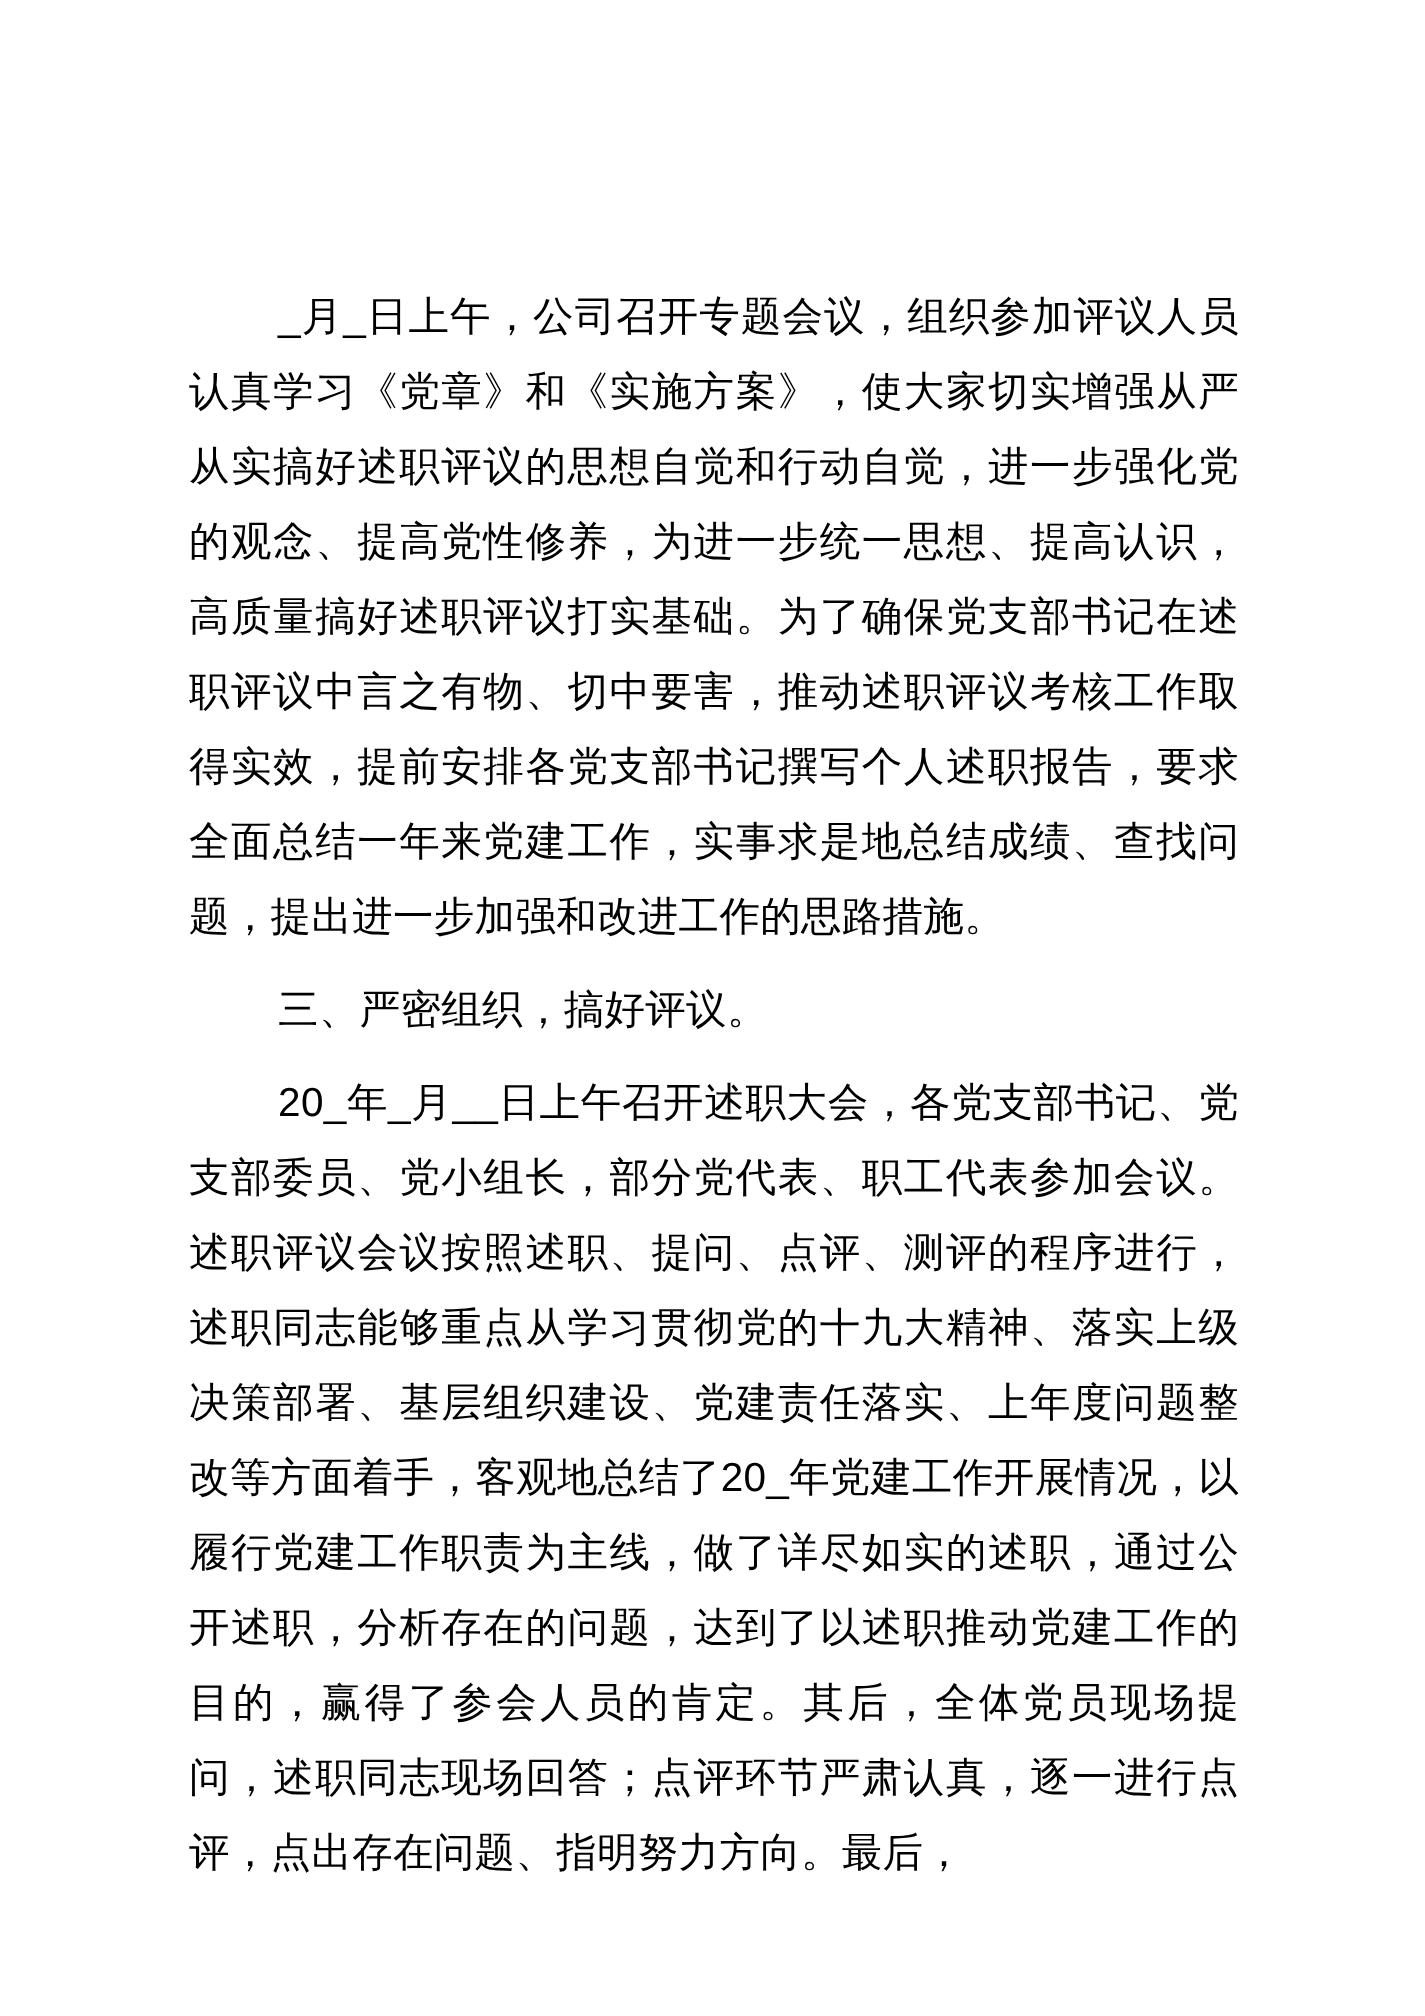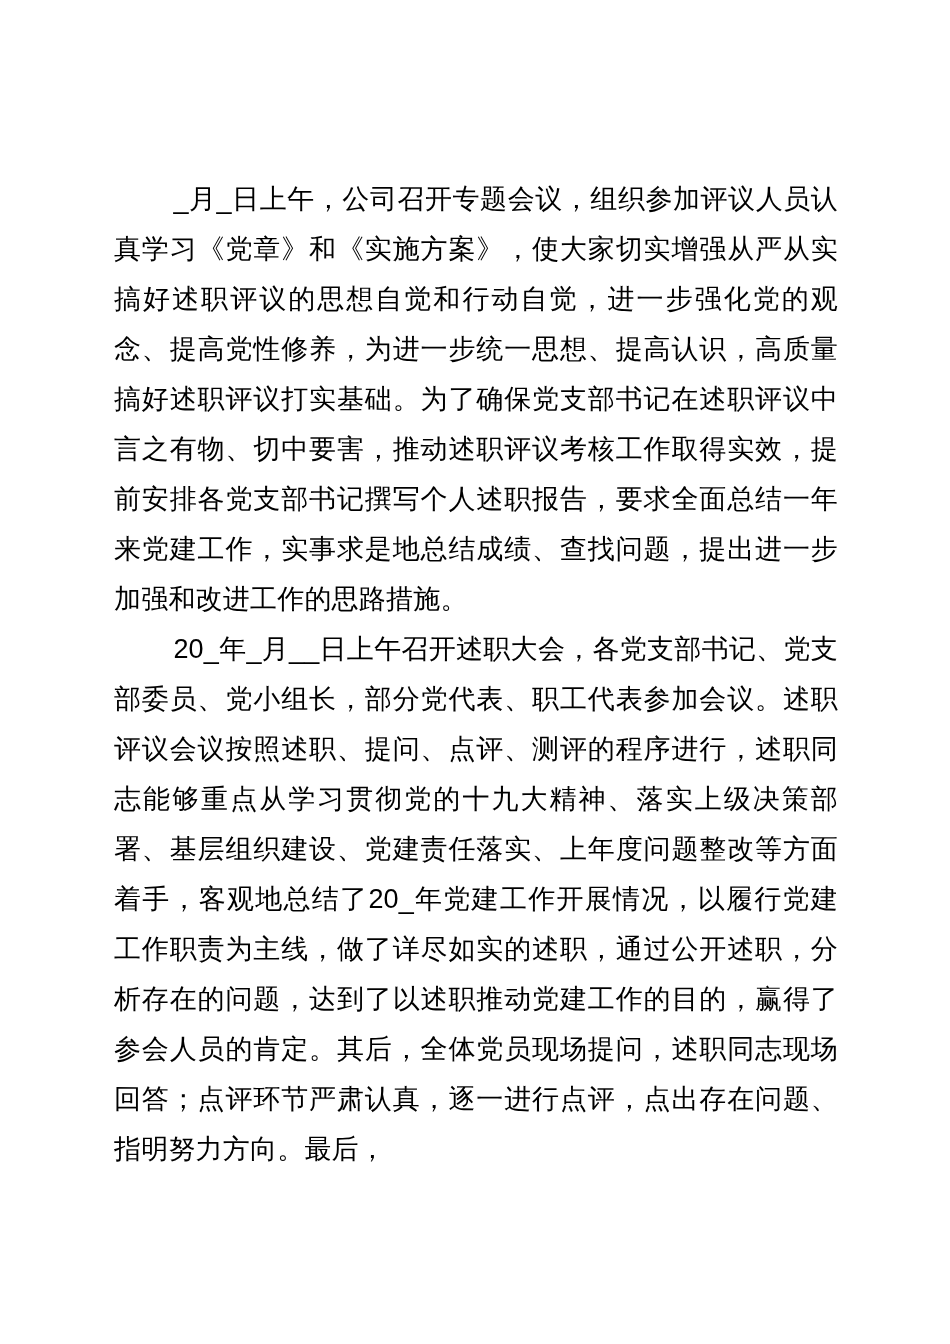--- a/index.html
+++ b/index.html
@@ -14,32 +14,33 @@
     font-family: "Liberation Sans", sans-serif;
   }
   .page {
     box-sizing: border-box;
     width: 950px;
     height: 1344px;
     background: #ffffff;
     padding: 174px 112px 0 114px;
   }
   .doc-text p {
-    margin: 0;
+    margin: 12px;
     padding: 0;
     font-size: 27px;
     line-height: 50px;
     color: #000000;
     text-align: justify;
     text-indent: 2.2em;
     letter-spacing: 0.2px;
     word-break: break-all;
   }
 </style>
 </head>
 <body>
 
 <div class="page">
   <div class="doc-text">
     <p>_月_日上午，公司召开专题会议，组织参加评议人员认真学习《党章》和《实施方案》，使大家切实增强从严从实搞好述职评议的思想自觉和行动自觉，进一步强化党的观念、提高党性修养，为进一步统一思想、提高认识，高质量搞好述职评议打实基础。为了确保党支部书记在述职评议中言之有物、切中要害，推动述职评议考核工作取得实效，提前安排各党支部书记撰写个人述职报告，要求全面总结一年来党建工作，实事求是地总结成绩、查找问题，提出进一步加强和改进工作的思路措施。</p>
+    <p>三、严密组织，搞好评议。</p>
     <p>20_年_月__日上午召开述职大会，各党支部书记、党支部委员、党小组长，部分党代表、职工代表参加会议。述职评议会议按照述职、提问、点评、测评的程序进行，述职同志能够重点从学习贯彻党的十九大精神、落实上级决策部署、基层组织建设、党建责任落实、上年度问题整改等方面着手，客观地总结了20_年党建工作开展情况，以履行党建工作职责为主线，做了详尽如实的述职，通过公开述职，分析存在的问题，达到了以述职推动党建工作的目的，赢得了参会人员的肯定。其后，全体党员现场提问，述职同志现场回答；点评环节严肃认真，逐一进行点评，点出存在问题、指明努力方向。最后，</p>
   </div>
 </div>
 
 </body></html>

